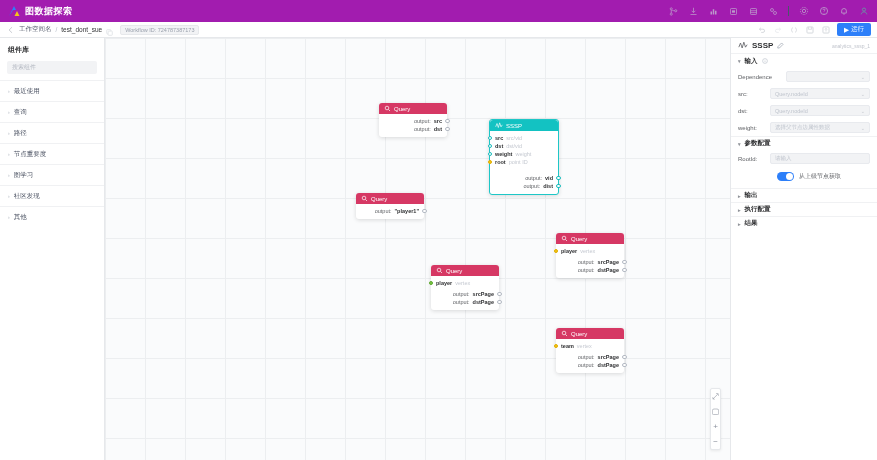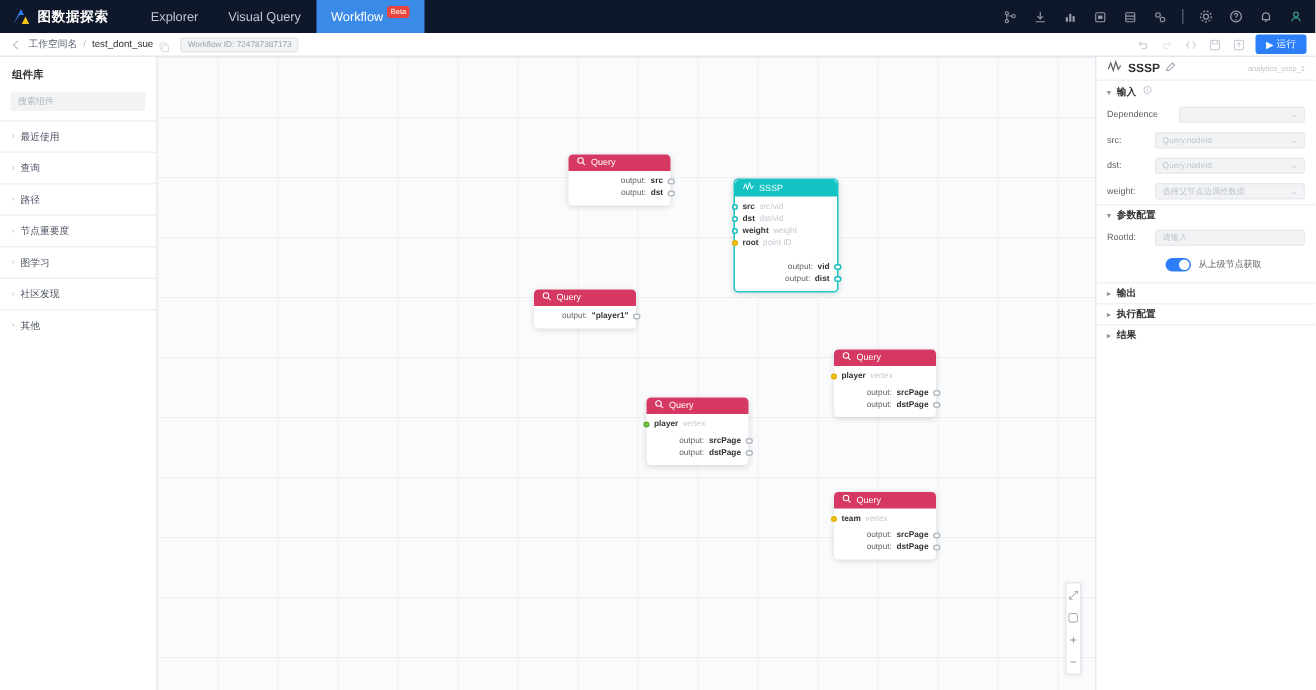--- a/index.html
+++ b/index.html
@@ -5,21 +5,21 @@
   * { box-sizing: border-box; margin:0; padding:0; }
   html,body { width:877px; height:460px; overflow:hidden; }
   body {
     font-family: "Liberation Sans", sans-serif;
     font-size: 11px;
     color: #303133;
     background: #ffffff;
   }
   
   .topnav {
-    height: 22px; background:#0f172a; display:flex; align-items:center;
+    height: 22px; background:#a21caf; display:flex; align-items:center;
     padding-left:8px; color:#d8dce5;
   }
   .logo { display:flex; align-items:center; gap:4px; margin-right:18px; }
   .logo-mark { width:13px; height:13px; position:relative; }
   .logo-text { font-size:9px; color:#fff; font-weight:bold; letter-spacing:.5px;}
   .nav-items { display:flex; align-items:center; height:22px; }
   .nav-item {
     font-size:8.5px; color:#c2c8d2; padding:0 10px; height:22px;
     display:flex; align-items:center; cursor:pointer; position:relative;
   }
@@ -155,32 +155,20 @@
 
 <div class="topnav">
   <div class="logo">
     <span class="logo-mark">
       <svg width="13" height="13" viewBox="0 0 13 13">
         <path d="M1 11 L6 1 L8 5 L5 5 Z" fill="#2d7ff9"></path>
         <path d="M6.5 11 L11.5 11 L9 6 Z" fill="#f5c518"></path>
       </svg>
     </span>
     <span class="logo-text">图数据探索</span>
-  </div>
-  <div class="nav-items">
-    <div class="nav-item">
-      <span>Explorer</span>
-    </div>
-    <div class="nav-item">
-      <span>Visual Query</span>
-    </div>
-    <div class="nav-item active">
-      <span>Workflow</span>
-      <span class="beta-tag">Beta</span>
-    </div>
   </div>
   <div class="topnav-right">
     <span class="tn-icon">
         <svg width="9" height="9" viewBox="0 0 12 12">
           <circle cx="3" cy="2.5" r="1.4" fill="none" stroke="#c5cbd6" stroke-width="1"></circle>
           <circle cx="3" cy="9.5" r="1.4" fill="none" stroke="#c5cbd6" stroke-width="1"></circle>
           <circle cx="9" cy="5" r="1.4" fill="none" stroke="#c5cbd6" stroke-width="1"></circle>
           <path d="M3 4v4M4.4 4.6C6 5 7 5 7.6 5" stroke="#c5cbd6" stroke-width="1" fill="none"></path>
         </svg>
       </span>

